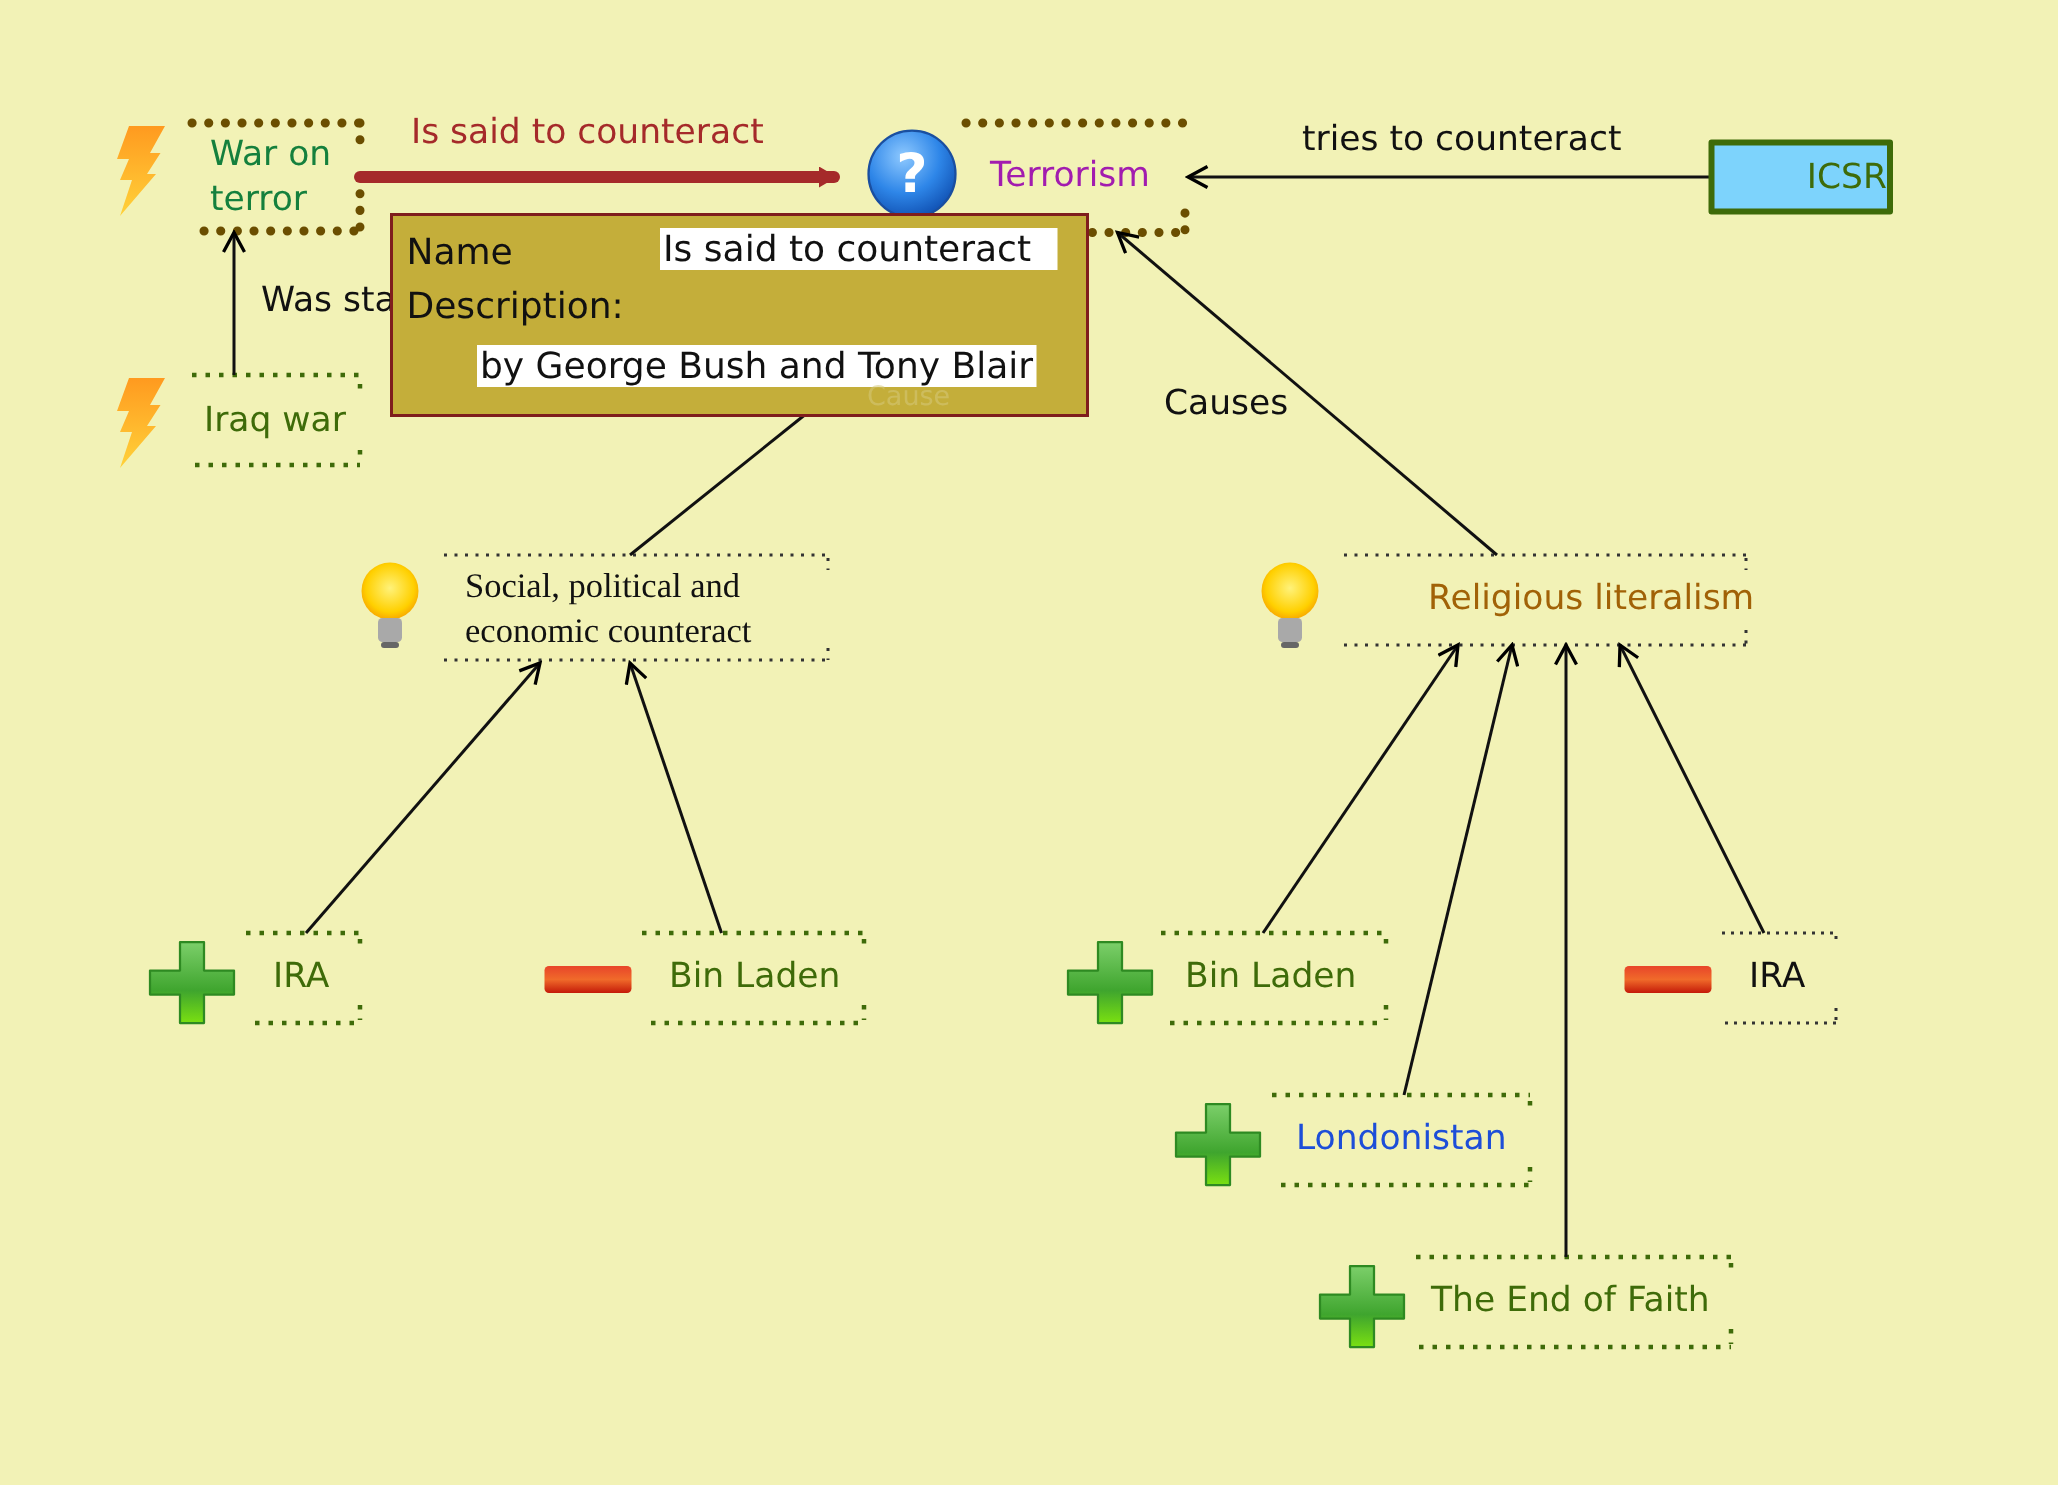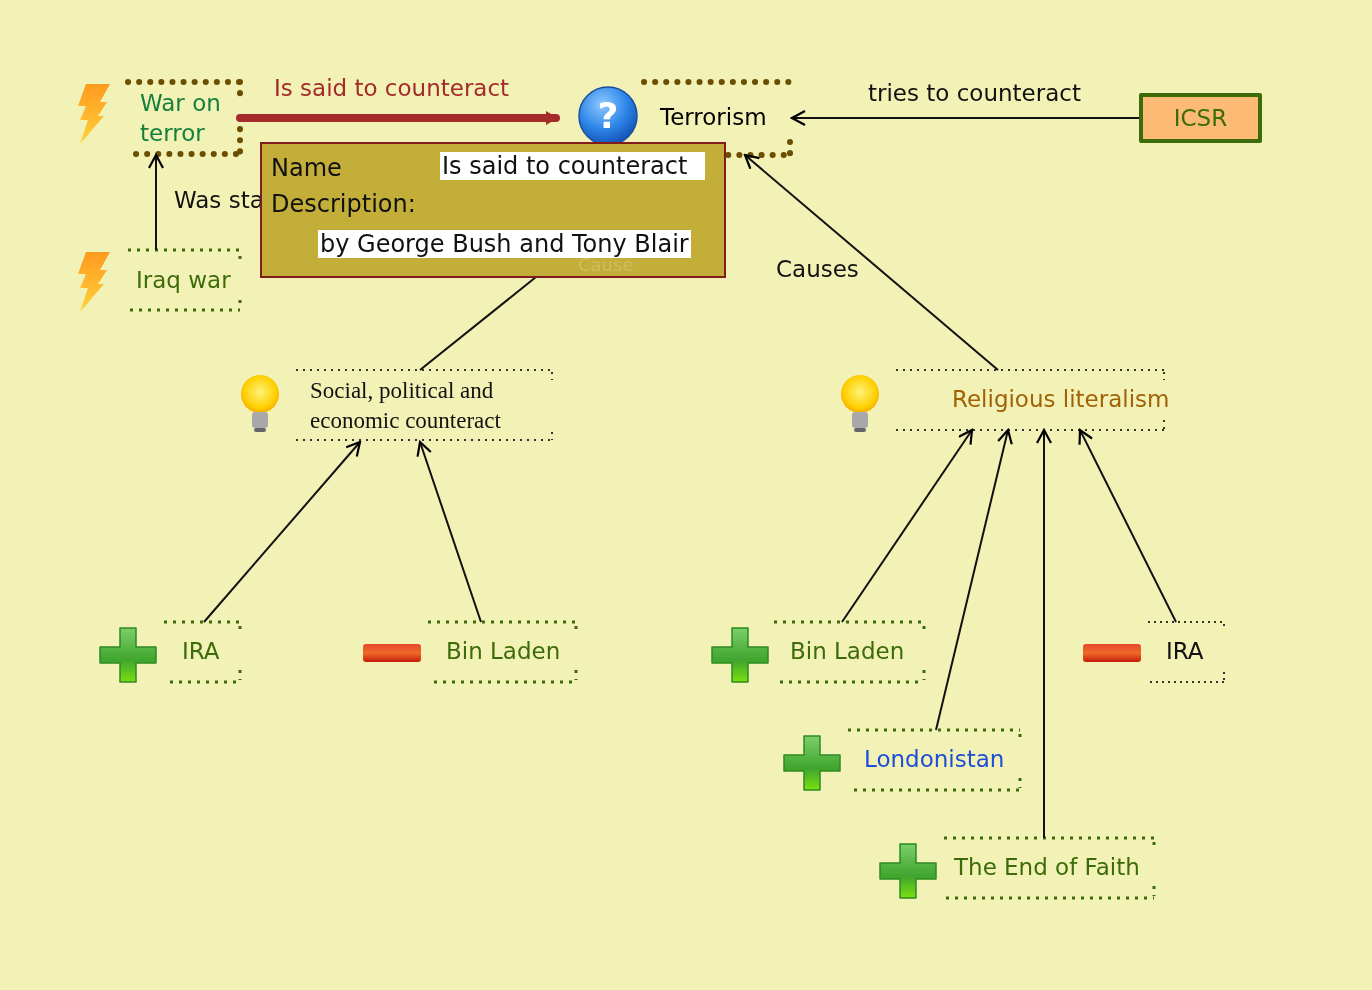--- a/index.html
+++ b/index.html
@@ -8,22 +8,22 @@
   #edges { position:absolute; left:0; top:0; width:1372px; height:990px; }
   .node { position:absolute; box-sizing:border-box; font-size:23px; line-height:30px; }
   .icon { position:absolute; }
   .lbl { position:absolute; font-size:23px; white-space:nowrap; color:#111; }
   .tip { position:absolute; left:260px; top:142px; width:466px; height:136px; box-sizing:border-box;
          background:#c4ae3a; border:2px solid #7f1d1d; font-size:24px; color:#111; }
   .tip .row { position:absolute; white-space:nowrap; }
   .tip .val { background:#fff; padding:0 2px; }
   .ghost { position:absolute; color:#d6c97a; opacity:.55; font-size:18px; }
   .icsr { position:absolute; left:1139px; top:93px; width:123px; height:50px; box-sizing:border-box;
-          background:#fdba74; border:4px solid #3e6b09; border-radius:2px; color:#3e6b09;
-          font-size:23px; display:flex; align-items:center; justify-content:center; }
+          background:#7dd3fc; border:4px solid #3e6b09; border-radius:2px; color:#3e6b09;
+          font-size:23px; display:flex; align-items:center; justify-content:flex-end; }
 </style>
 </head>
 <body>
 
 <svg id="edges" xmlns="http://www.w3.org/2000/svg">
   <defs>
     <marker id="arr" markerWidth="16" markerHeight="16" refX="14" refY="8" orient="auto" markerUnits="userSpaceOnUse">
       <path d="M1,1 L14,8 L1,15" fill="none" stroke="#000" stroke-width="2.2"></path>
     </marker>
     <marker id="arrRed" markerWidth="14" markerHeight="14" refX="10" refY="7" orient="auto" markerUnits="userSpaceOnUse">
@@ -146,21 +146,21 @@
   <path d="M22,2 H38 V21 H58 V37 H38 V56 H22 V37 H2 V21 H22 Z" fill="url(#pg)" stroke="#2e8a22" stroke-width="1.5" stroke-linejoin="round"></path>
 </svg>
 
 <div class="node" style="left:140px;top:88px;color:#15803d;">
   <div>War on</div>
   <div>terror</div>
 </div>
 <div class="node" style="left:136px;top:265px;color:#3e6b09;">
   <span>Iraq war</span>
 </div>
-<div class="node" style="left:660px;top:102px;color:#000000;">
+<div class="node" style="left:660px;top:102px;color:#a21caf;">
   <span>Terrorism</span>
 </div>
 <div class="icsr">
   <span>ICSR</span>
 </div>
 <div class="node" style="left:310px;top:376px;color:#111;font-family:Liberation Serif, serif;">
   <div>Social, political and</div>
   <div>economic counteract</div>
 </div>
 <div class="node" style="left:922px;top:384px;color:#a16207;margin-left:30px;">

